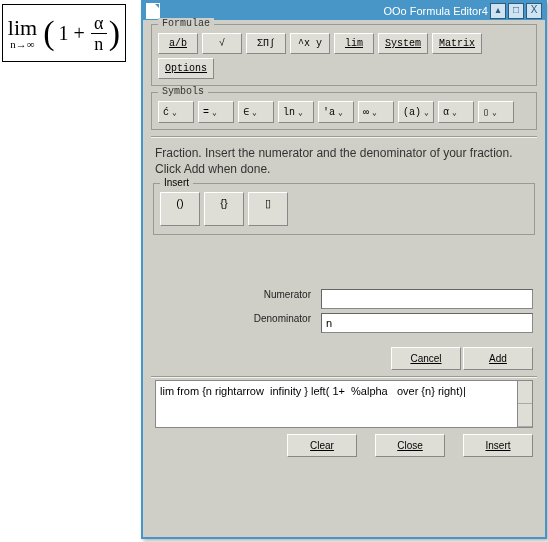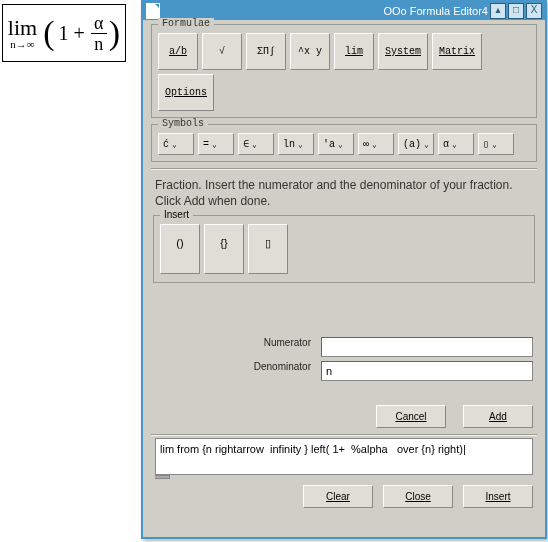--- a/index.html
+++ b/index.html
@@ -132,21 +132,21 @@
 .btnrow {
   display: flex;
   gap: 4px;
   flex-wrap: wrap;
 }
 .btn, .dropbtn {
   background: #dedeD6;
   border: 1px solid #fff;
   border-right-color: #888;
   border-bottom-color: #888;
-  padding: 12px 6px;
+  padding: 4px 6px;
   font-size: 10px;
   min-width: 26px;
   text-align: center;
   cursor: pointer;
 }
 .btn u { text-decoration: underline; }
 .dropbtn {
   display: flex;
   align-items: center;
   gap: 3px;
@@ -199,31 +199,30 @@
   border: 1px solid #888;
   border-top-color: #666;
   border-left-color: #666;
   background: #fff;
   font-size: 11px;
   padding: 0 4px;
 }
 .button-row {
   display: flex;
   justify-content: flex-end;
-  gap: 17px;
-  margin: 24px 4px 6px 4px;
+  gap: 2px;
+  margin: 14px 4px 6px 4px;
 }
 .button-row .btn, .footer-row .btn {
   min-width: 52px;
   padding: 5px 8px;
 }
 .code-area-wrap {
   display: flex;
   margin: 0 4px 6px 4px;
-  flex-direction: column;
 }
 .code-area {
   flex: 1;
   height: 40px;
   background: #fff;
   border: 1px solid #888;
   font-family: Verdana, sans-serif;
   font-size: 11px;
   padding: 3px 4px;
   resize: none;
@@ -240,21 +239,21 @@
 .scroll-stub div {
   flex: 1;
   border-bottom: 1px solid #aaa;
   text-align: center;
   font-size: 9px;
   color: #555;
 }
 .footer-row {
   display: flex;
   justify-content: flex-end;
-  gap: 10px;
+  gap: 18px;
   margin: 4px 4px 0 4px;
   align-items: flex-end;
 }
 .sep-line {
   border-top: 1px solid #9a9a94;
   border-bottom: 1px solid #f4f4ee;
   margin: 4px 0 2px 0;
 }
 .midspace { height: 42px; }
 </style>

